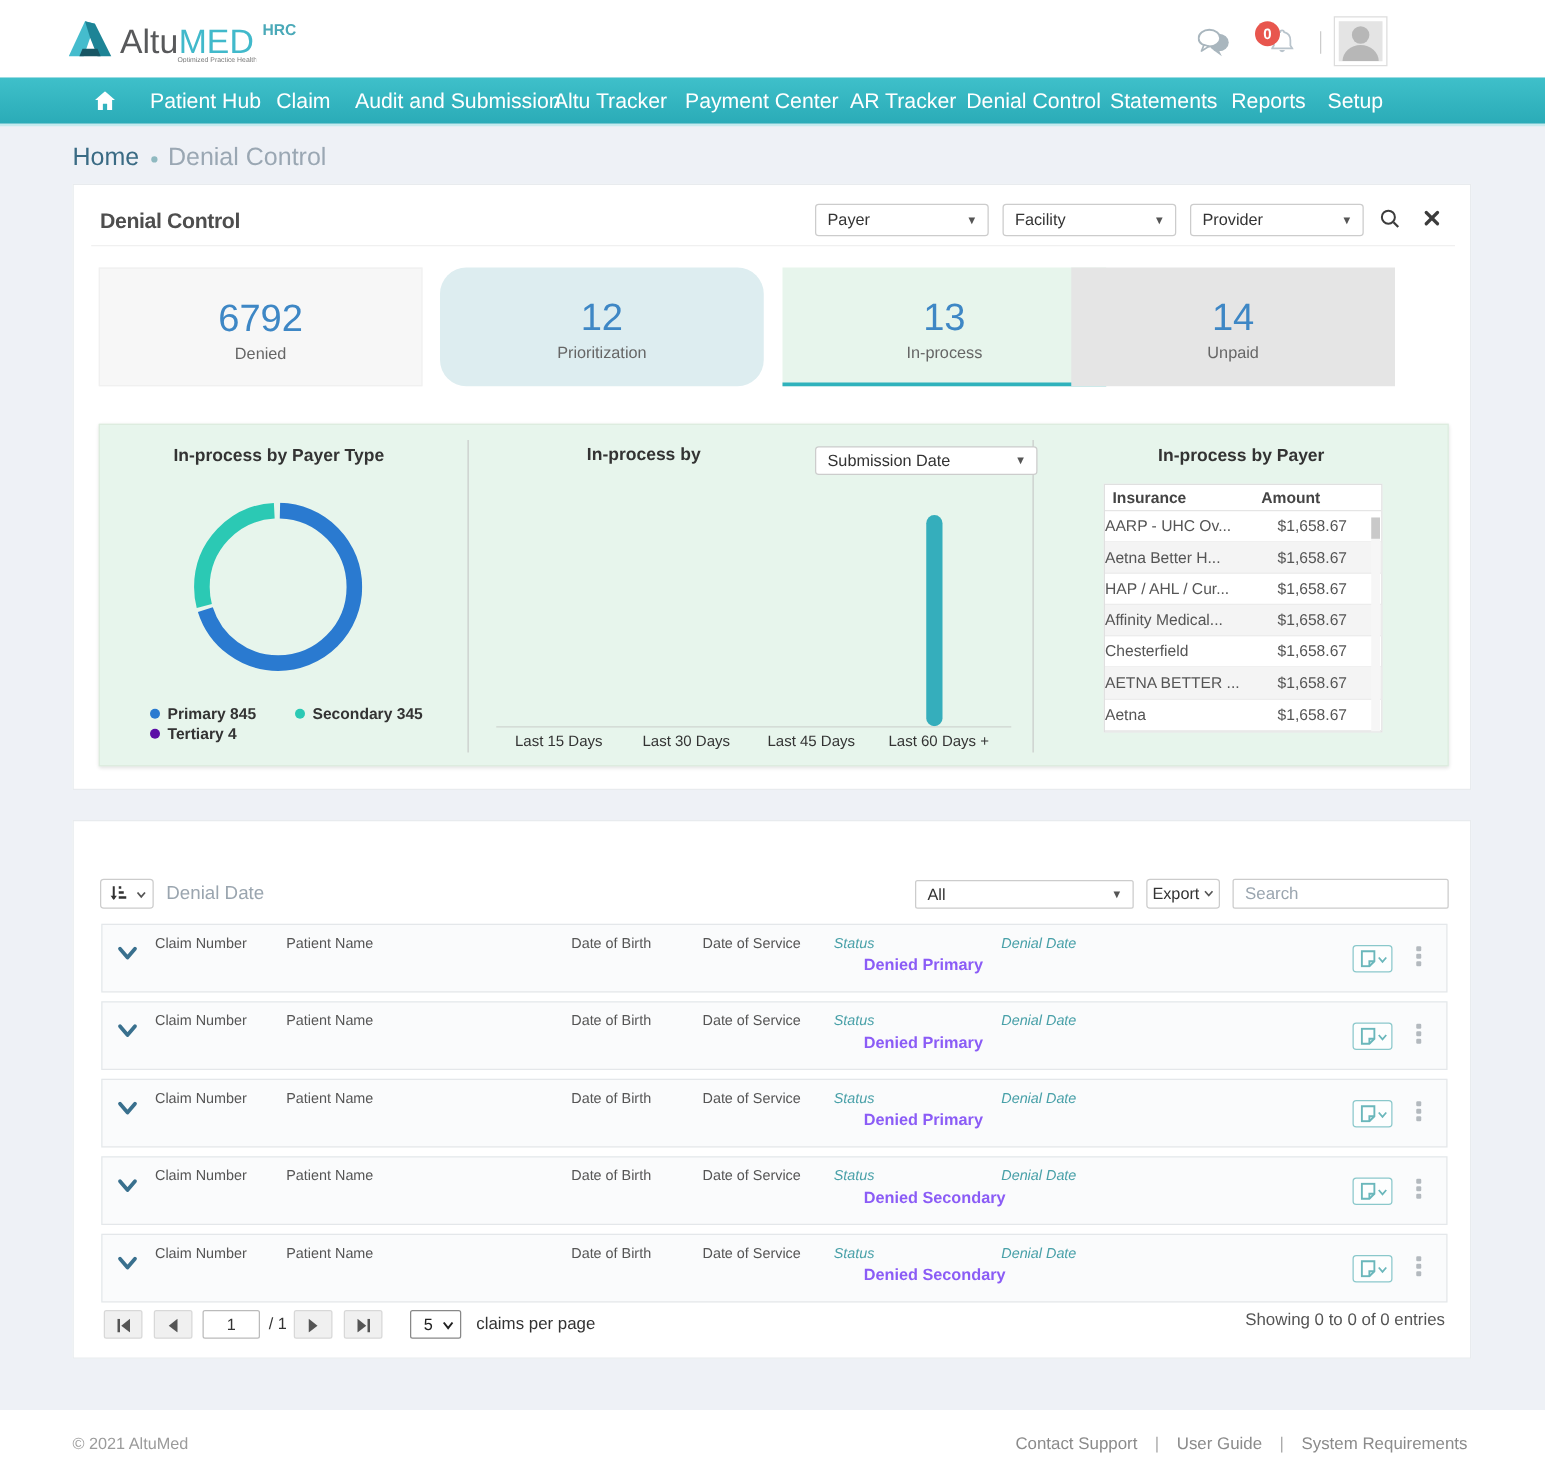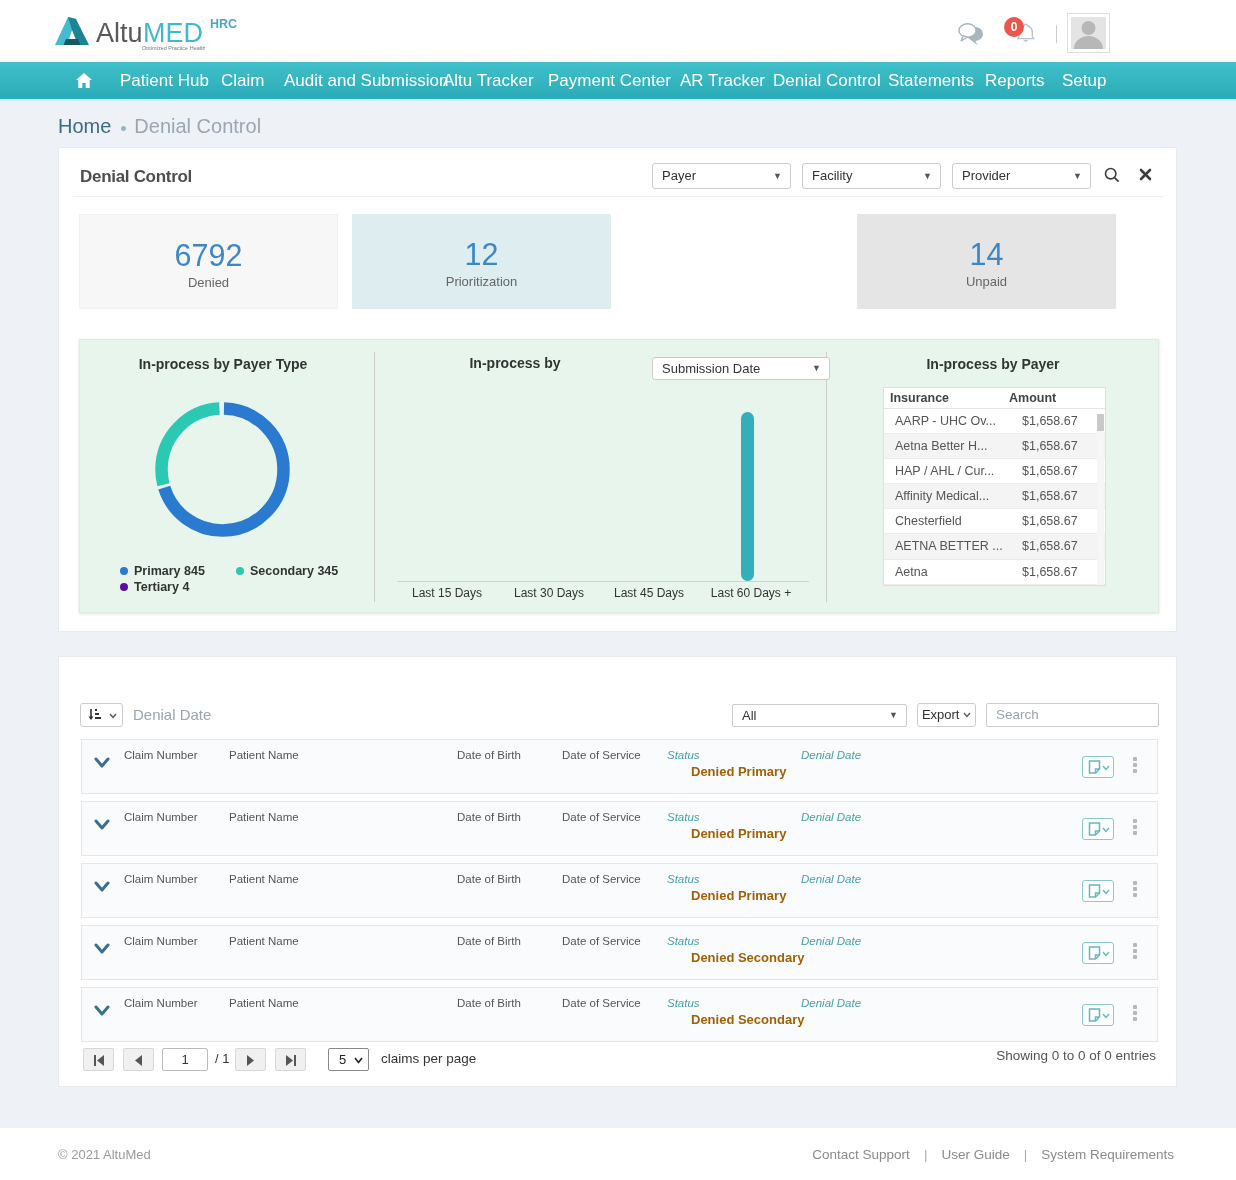--- a/index.html
+++ b/index.html
@@ -31,21 +31,21 @@
 .fsel { position:absolute; top:15px; height:26px; width:139px; background:#fff; border:1px solid #ccc; border-radius:3px; font-size:13px; color:#333; line-height:24px; padding-left:9px; }
 .fsel .arr { position:absolute; right:8px; top:0; font-size:9px; color:#555; }
 .icon-search { position:absolute; left:1045px; top:19px; }
 .icon-x { position:absolute; left:1080px; top:20px; }
 
 
 .stat { position:absolute; top:66px; width:259px; height:95px; text-align:center; }
 .stat .num { font-size:30.5px; color:#3e87c5; margin-top:28px; line-height:25px; }
 .stat .lbl { font-size:13px; color:#666; margin-top:7px; }
 .s1 { left:20px; background:#f7f7f7; border:1px solid #f0f0f0; }
-.s2 { left:293px; background:#ddedf0; }
+.s2 { left:293px; background:#ddedf0;border-radius:21px; }
 .s3 { left:567px; background:#e7f5ec; border-bottom:3px solid #2fb2bc; }
 .s4 { left:798px; background:#e5e5e5; }
 
 
 .gpanel { position:absolute; left:20px; top:191px; width:1080px; height:274px; background:#e7f5ec; border:1px solid #ddecdf; box-shadow:0 1px 3px rgba(0,0,0,0.12); }
 .gdiv { position:absolute; top:12px; height:250px; width:1px; background:#c9ccc9; }
 .gtitle { position:absolute; font-size:14px; font-weight:bold; color:#333; transform:translateX(-50%); white-space:nowrap; }
 
 
 .legend { position:absolute; font-size:12.5px; font-weight:bold; color:#333; }
@@ -55,39 +55,39 @@
 .bar { position:absolute; left:661px; top:72px; width:13px; height:169px; background:#35aebc; border-radius:7px; }
 .axis { position:absolute; left:317px; top:241px; width:412px; height:1px; background:#d0d5d0; }
 .xlab { position:absolute; top:246px; font-size:12px; color:#333; transform:translateX(-50%); white-space:nowrap; }
 
 
 .ptable { position:absolute; left:803px; top:47px; width:223px; height:199px; background:#fff; border:1px solid #e0e0e0; font-size:12.5px; color:#555; }
 .ptable .hrow { display:flex; height:21px; line-height:21px; font-weight:bold; color:#444; border-bottom:1px solid #e5e5e5; }
 .ptable .hrow .c1 { padding-left:6px; width:125px; }
 .ptable .prow { display:flex; height:25.1px; line-height:25.1px; border-bottom:1px solid #ececec; }
 .ptable .alt { background:#f4f4f4; }
-.ptable .c1 { padding-left:11px; width:138px; overflow:hidden; white-space:nowrap; flex:none; }
+.ptable .c1 { width:138px; overflow:hidden; white-space:nowrap; flex:none; }
 .ptable .c2 { flex:none; white-space:nowrap; }
 .pscroll { position:absolute; right:1px; top:26px; width:7px; height:171px; background:#f6f6f6; }
 .pthumb { position:absolute; right:0; top:0; width:7px; height:17px; background:#c9c9c9; }
 
 
 .card2 { position:absolute; left:58px; top:656px; width:1119px; height:431px; background:#fff; border:1px solid #e8ebee; }
 .sortbtn { position:absolute; left:21px; top:46px; width:43px; height:24px; border:1px solid #ccc; border-radius:3px; background:#fff; }
 .dlabel { position:absolute; left:74px; top:49px; font-size:15px; color:#9aa5af; }
 .allsel { position:absolute; left:673px; top:47px; width:175px; height:23px; background:#fff; border:1px solid #ccc; border-radius:2px; font-size:13px; color:#333; line-height:21px; padding-left:9px; }
 .allsel .arr { position:absolute; right:8px; top:0; font-size:9px; color:#555; }
 .expbtn { position:absolute; left:858px; top:46px; width:59px; height:24px; border:1px solid #ccc; border-radius:3px; background:#fff; font-size:13px; color:#333; text-align:center; line-height:22px; }
 .searchbox { position:absolute; left:927px; top:46px; width:173px; height:24px; border:1px solid #ccc; border-radius:2px; background:#fff; font-size:13.5px; color:#9aa5af; line-height:22px; padding-left:9px; }
 
 .crow { position:absolute; left:22px; width:1077px; height:55px; background:#fafbfc; border:1px solid #e4e7ea; }
 .crow .chev { position:absolute; left:12px; top:17px; }
 .crow .h { position:absolute; top:9px; font-size:11.5px; color:#555; }
 .crow .ht { color:#48a0a8;font-style:italic; }
-.crow .st { position:absolute; left:585px; top:24px; font-size:13px; font-weight:bold; color:#a16207;padding-left:24px; }
+.crow .st { position:absolute; left:585px; top:24px; font-size:13px; font-weight:bold; color:#8b5cf6;padding-left:24px; }
 .notebtn { position:absolute; left:1000px; top:16px; width:32px; height:22px; border:1px solid #8ac8cb; border-radius:3px; background:#fdfefe; }
 .kebab { position:absolute; left:1051px; top:17px; }
 .kebab div { width:4px; height:4px; background:#b3b9be; margin-bottom:2px; border-radius:1px; }
 
 
 .pgbtn { position:absolute; top:391px; width:31px; height:23px; background:#f0f0f0; border:1px solid #d8d8d8; border-radius:2px; text-align:center; }
 .pginput { position:absolute; left:103px; top:391px; width:46px; height:23px; background:#fff; border:1px solid #bbb; border-radius:2px; font-size:13px; color:#333; text-align:center; line-height:21px; }
 .pgsel { position:absolute; left:269px; top:391px; width:41px; height:23px; background:#fff; border:1px solid #888; border-radius:2px; font-size:13px; color:#222; line-height:21px; padding-left:10px; }
 .slash { position:absolute; left:156px; top:394px; font-size:13px; color:#333; }
 .cpp { position:absolute; left:322px; top:394px; font-size:13.5px; color:#333; }
@@ -168,20 +168,24 @@
     <line x1="11" y1="2" x2="2" y2="11" stroke="#3c3c3c" stroke-width="2.6" stroke-linecap="round"></line>
   </svg>
 
   <div class="stat s1">
       <div class="num">6792</div>
       <div class="lbl">Denied</div>
     </div>
   <div class="stat s2">
       <div class="num">12</div>
       <div class="lbl">Prioritization</div>
+    </div>
+  <div class="stat s3">
+      <div class="num">13</div>
+      <div class="lbl">In-process</div>
     </div>
   <div class="stat s4">
       <div class="num">14</div>
       <div class="lbl">Unpaid</div>
     </div>
 
   <div class="gpanel">
     <div class="gdiv" style="left:294px"></div>
     <div class="gdiv" style="left:746px"></div>
 

